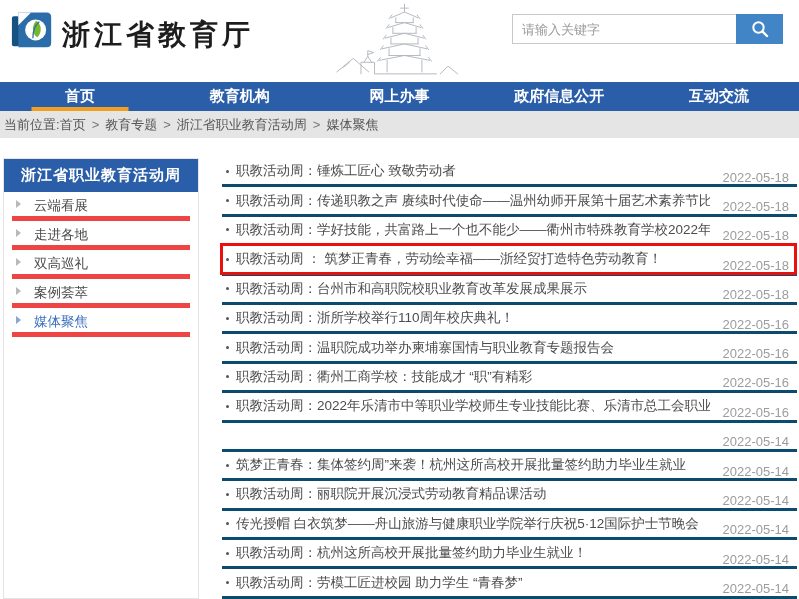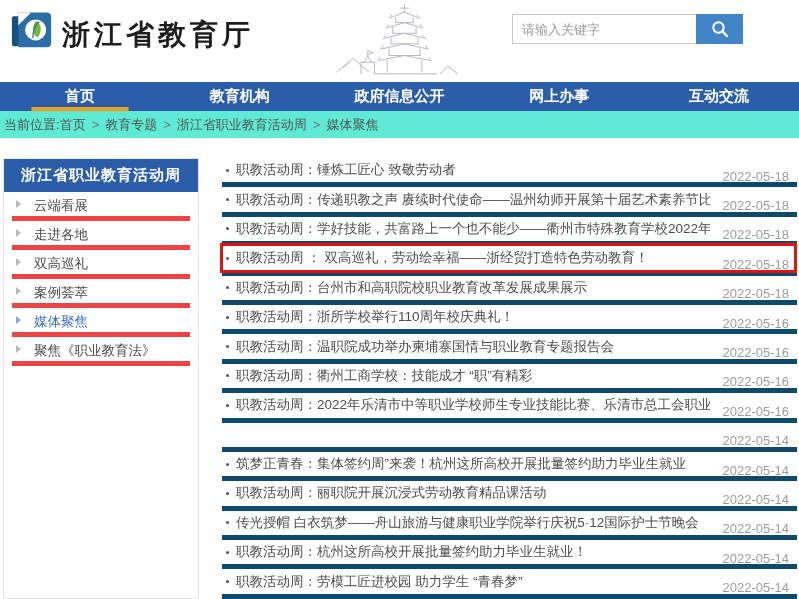--- a/index.html
+++ b/index.html
@@ -6,58 +6,58 @@
   body { background: #fff; font-family: "Liberation Sans", sans-serif; }
   .page { position: relative; width: 799px; height: 599px; background: #fff; overflow: hidden; }
 
   
   .site-header { position: absolute; left: 0; top: 0; width: 799px; height: 82px; background: #fff; }
   .logo { position: absolute; left: 10px; top: 8px; width: 44px; height: 42px; cursor: pointer; }
   .site-title { position: absolute; left: 62px; top: 16px; font-size: 28px; font-weight: bold;
                 color: #1d1d1d; letter-spacing: 4px; font-family: "Liberation Serif", serif; }
   .pagoda { position: absolute; left: 332px; top: 2px; width: 145px; height: 78px; opacity: .75; }
   .search-box { position: absolute; left: 512px; top: 14px; display: flex; }
-  .search-input { width: 184px; height: 30px; border: 1px solid #c9c9c9; border-right: none;
+  .search-input { width: 224px; height: 30px; border: 1px solid #c9c9c9; border-right: none;
                   padding: 0 9px; font-size: 13px; color: #333; outline: none; }
   .search-input::placeholder { color: #9b9b9b; }
   .search-btn { width: 47px; height: 30px; background: #4285c7; border: none; cursor: pointer;
                 display: flex; align-items: center; justify-content: center; }
 
   
   .main-nav { position: absolute; left: 0; top: 82px; width: 799px; height: 29px;
               background: #2b5ea9; display: flex; }
   .nav-tab { flex: 1; position: relative; display: flex; align-items: center; justify-content: center;
              color: #fff; font-size: 15px; font-weight: bold; cursor: pointer; }
   .tab-underline { position: absolute; bottom: 0; left: 50%; transform: translateX(-50%);
                    width: 97px; height: 4px; background: #efa021; }
 
   
   .breadcrumb { position: absolute; left: 0; top: 111px; width: 799px; height: 27px;
-                background: #5eead4; display: flex; align-items: center; padding-left: 4px;
+                background: #e5e5e5; display: flex; align-items: center; padding-left: 4px;
                 font-size: 13px; color: #555; }
   .breadcrumb a { color: #555; text-decoration: none; cursor: pointer; }
   .breadcrumb .sep { margin: 0 6px; color: #777; }
 
   
   .sidebar { position: absolute; left: 3px; top: 158px; width: 196px; height: 441px;
              border: 1px solid #e4e4e4; background: #fff; }
   .sidebar-header { height: 33px; background: #2b5ea9; color: #fff; font-size: 15px; font-weight: bold;
                     display: flex; align-items: center; justify-content: center; letter-spacing: 1px; }
   .sidebar-item { height: 29px; line-height: 28px; border-bottom: 5px solid #ef4444; margin: 0 8px;
                   padding-left: 22px; position: relative; font-size: 13.5px; color: #4a4a4a;
                   cursor: pointer; white-space: nowrap; overflow: hidden; }
   .sidebar-item .arrow { position: absolute; left: 4px; top: 50%; transform: translateY(-50%);
                          width: 0; height: 0; border-left: 5px solid #b9b9b9;
                          border-top: 4px solid transparent; border-bottom: 4px solid transparent; }
   .sidebar-item.active { color: #3a6fbf; }
   .sidebar-item.active .arrow { border-left-color: #85a9d6; }
 
   
   .news-list { position: absolute; left: 222px; top: 158px; width: 575px; }
-  .news-row { height: 29.4px; display: flex; align-items: center; border-bottom: 5px solid #0c4a6e;
+  .news-row { height: 29.4px; display: flex; align-items: center; border-bottom: 3px solid #0c4a6e;
               position: relative; cursor: pointer; }
   .news-title { display: flex; align-items: center; font-size: 13.5px; color: #4c4c4c;
                 white-space: nowrap; overflow: hidden; max-width: 488px; }
   .news-dot { width: 3px; height: 3px; background: #555; border-radius: 50%; flex: none;
               margin: 0 7px 0 4px; }
   .news-date { margin-left: auto; font-size: 13px; color: #9c9c9c; flex: none; padding-right: 8px; margin-top: 12px; }
   .news-row.highlighted::after { content: ""; position: absolute; left: -2px; right: 0; top: -3px;
               bottom: -2px; border: 3px solid #e8110e; pointer-events: none; z-index: 5; }
 </style>
 </head>
@@ -102,24 +102,24 @@
 
   <div class="main-nav" id="nav-tabs">
       <div class="nav-tab active">
         <span>首页</span>
         <div class="tab-underline"></div>
       </div>
       <div class="nav-tab">
         <span>教育机构</span>
       </div>
       <div class="nav-tab">
+        <span>网上办事</span>
+      </div>
+      <div class="nav-tab">
         <span>政府信息公开</span>
-      </div>
-      <div class="nav-tab">
-        <span>网上办事</span>
       </div>
       <div class="nav-tab">
         <span>互动交流</span>
       </div>
     </div>
 
   <div class="breadcrumb" id="breadcrumb">
       <span>当前位置:</span>
       <a>首页</a>
       <span class="sep">&gt;</span>
@@ -131,21 +131,20 @@
     </div>
 
   <div class="sidebar">
     <div class="sidebar-header">浙江省职业教育活动周</div>
     <div id="sidebar-items">
         <div class="sidebar-item"><span class="arrow"></span><span>云端看展</span></div>
         <div class="sidebar-item"><span class="arrow"></span><span>走进各地</span></div>
         <div class="sidebar-item"><span class="arrow"></span><span>双高巡礼</span></div>
         <div class="sidebar-item"><span class="arrow"></span><span>案例荟萃</span></div>
         <div class="sidebar-item active"><span class="arrow"></span><span>媒体聚焦</span></div>
-        <div class="sidebar-item"><span class="arrow"></span><span>聚焦《职业教育法》</span></div>
       </div>
   </div>
 
   <div class="news-list" id="news-list">
       <div class="news-row">
         <div class="news-title">
           <span class="news-dot"></span>
           <span>职教活动周：锤炼工匠心 致敬劳动者</span>
         </div>
         <div class="news-date">2022-05-18</div>
@@ -160,21 +159,21 @@
       <div class="news-row">
         <div class="news-title">
           <span class="news-dot"></span>
           <span>职教活动周：学好技能，共富路上一个也不能少——衢州市特殊教育学校2022年职业教...</span>
         </div>
         <div class="news-date">2022-05-18</div>
       </div>
       <div class="news-row highlighted">
         <div class="news-title">
           <span class="news-dot"></span>
-          <span>职教活动周 ： 双高巡礼，劳动绘幸福——浙经贸打造特色劳动教育！</span>
+          <span>职教活动周 ： 筑梦正青春，劳动绘幸福——浙经贸打造特色劳动教育！</span>
         </div>
         <div class="news-date">2022-05-18</div>
       </div>
       <div class="news-row">
         <div class="news-title">
           <span class="news-dot"></span>
           <span>职教活动周：台州市和高职院校职业教育改革发展成果展示</span>
         </div>
         <div class="news-date">2022-05-18</div>
       </div>

